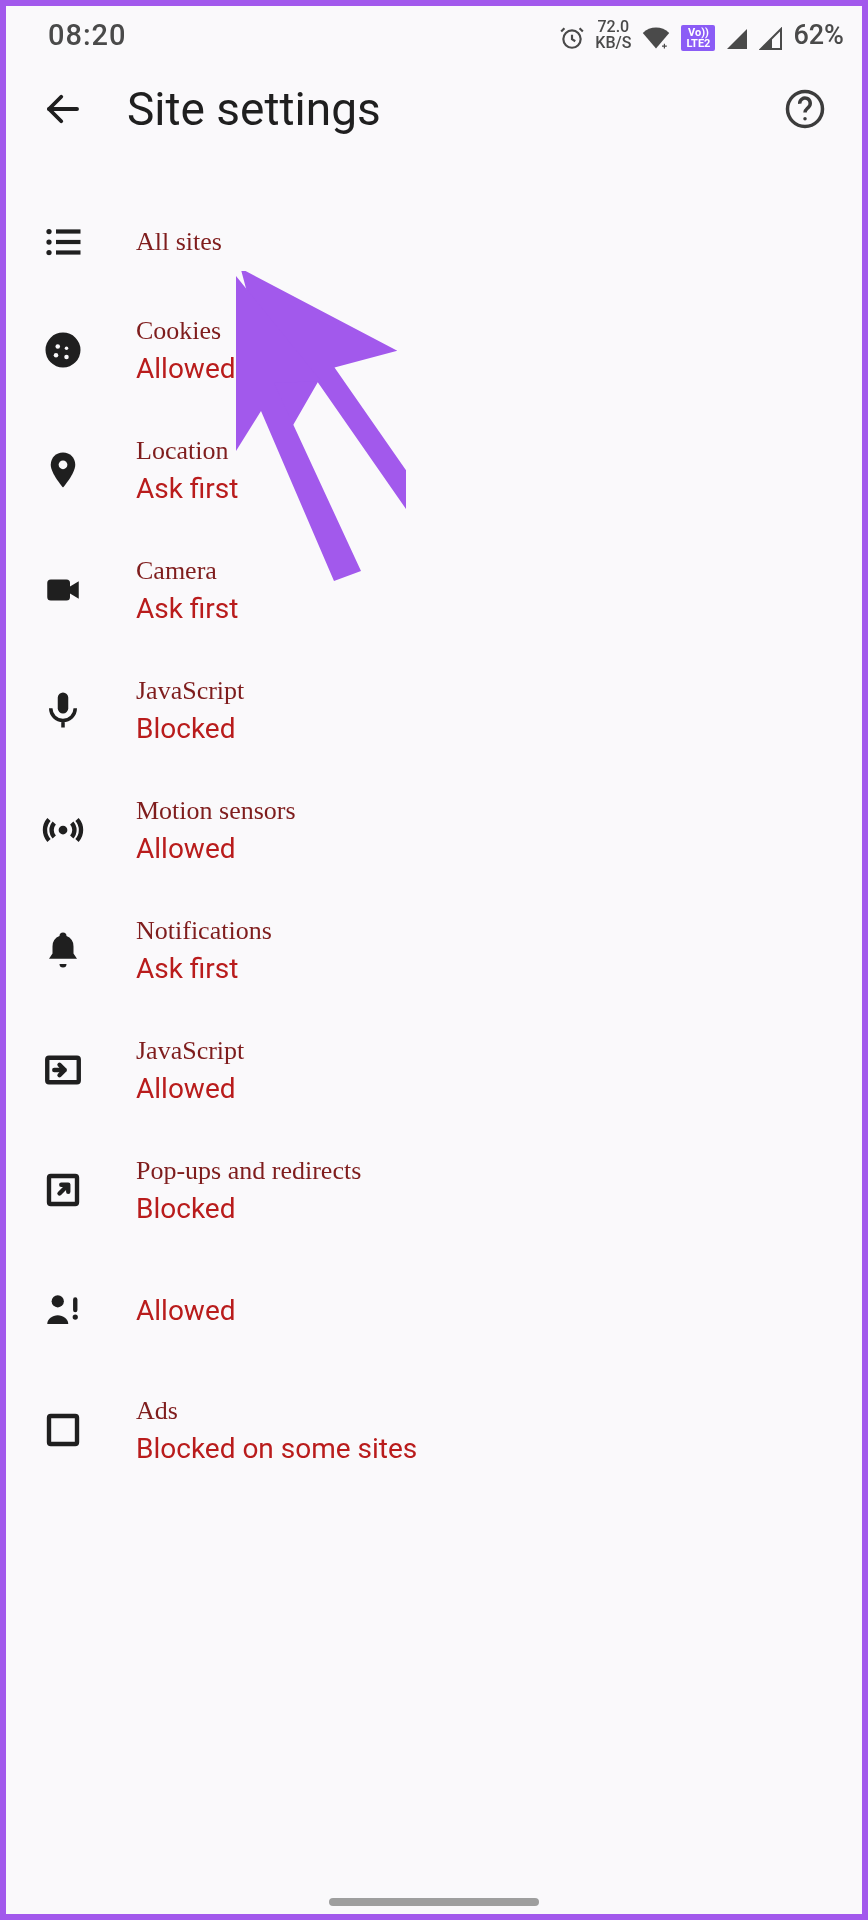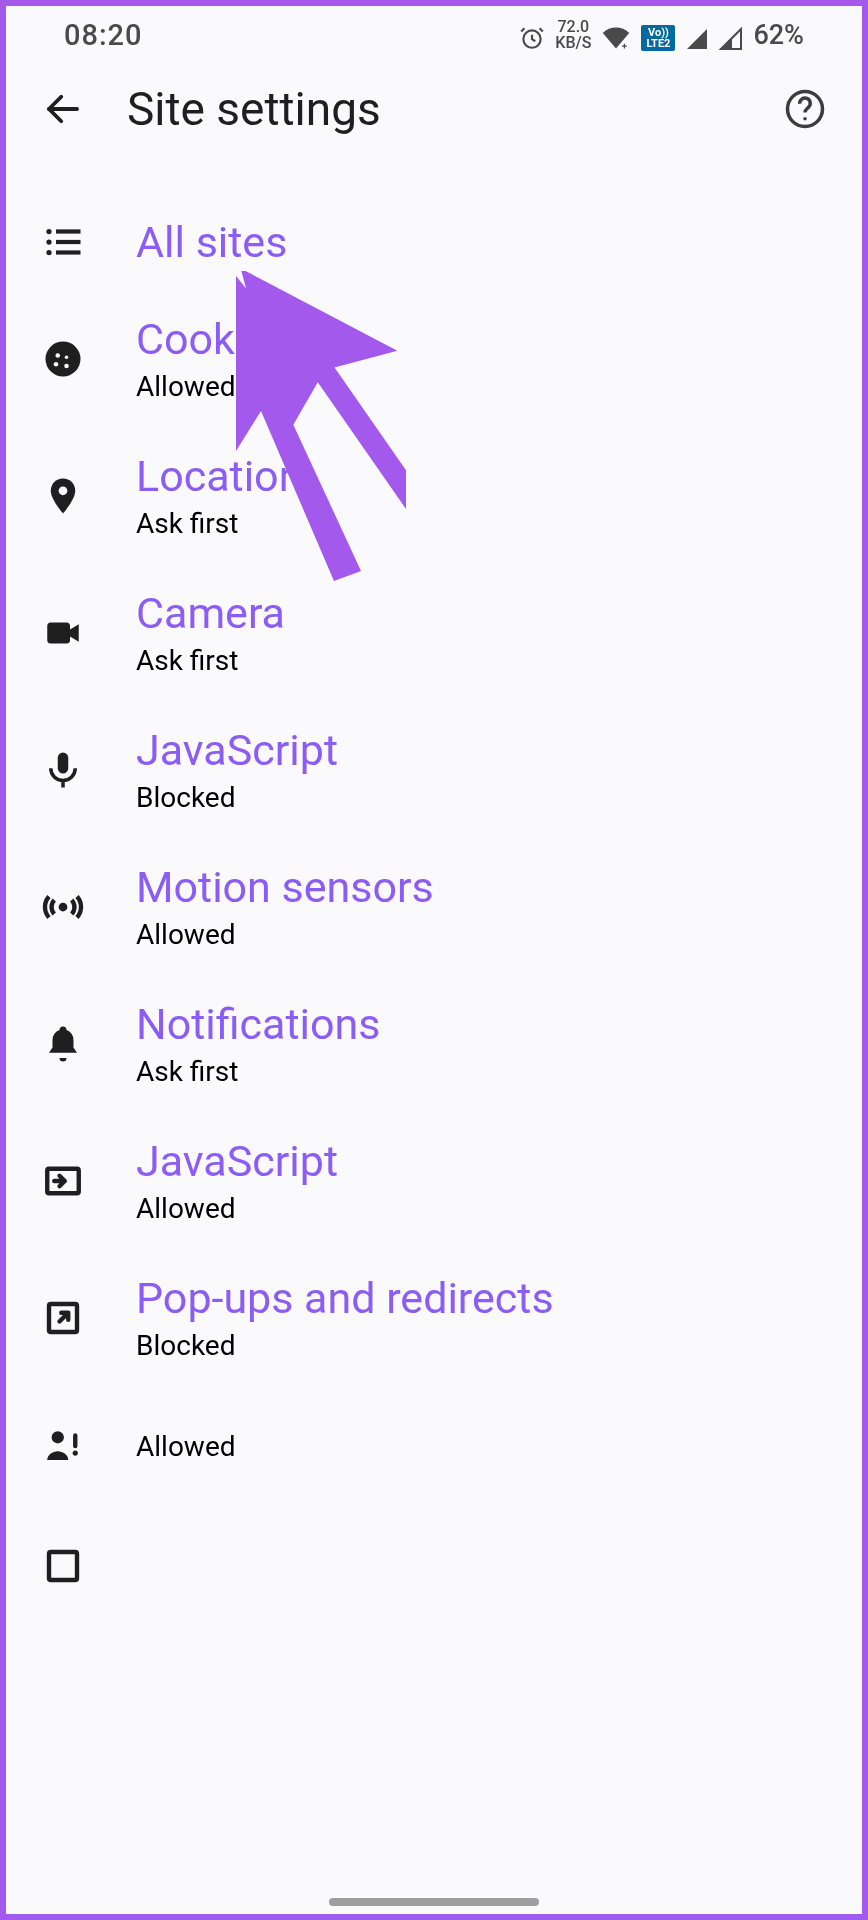--- a/index.html
+++ b/index.html
@@ -18,42 +18,43 @@
     border: 6px solid #a259ec;
     position: relative;
     overflow: hidden;
   }
   
   .status-bar {
     height: 58px;
     display: flex;
     align-items: center;
     justify-content: space-between;
-    padding: 0 58px;
+    padding: 0 18px;
     font-size: 27px;
     color: #4a4a4a;
     font-weight: 500;
+    margin-left: 24px;
   }
   .status-left { font-size: 29px; letter-spacing: 1px; }
   .status-right {
     display: flex;
     align-items: flex-end;
     gap: 10px;
   }
   .status-right .kbs {
     font-size: 16px;
     line-height: 1;
     text-align: center;
     color: #4a4a4a;
   }
   .status-right svg { display: block; }
   .volte {
     width: 34px;
     height: 26px;
-    background: #0369a1;
+    background: #8b5cf6;
     color: #fff;
     font-size: 11px;
     font-weight: 700;
     display: flex;
     flex-direction: column;
     align-items: center;
     justify-content: center;
     line-height: 1;
     border-radius: 2px;
   }
@@ -92,22 +93,22 @@
   .row .lead-icon {
     width: 50px;
     height: 50px;
     display: flex;
     align-items: center;
     justify-content: center;
     color: #1f1f1f;
     flex-shrink: 0;
   }
   .row .texts { display: flex; flex-direction: column; gap: 6px; }
-  .row .primary { font-size: 43px; color: #8b5cf6; }
-  .row .secondary { font-size: 28px; color: #000000; }
+  .row .primary { font-size: 26px; color: #7f1d1d; font-family: Liberation Serif, serif; }
+  .row .secondary { font-size: 28px; color: #b91c1c; }
   
   .cursor-overlay {
     position: absolute;
     left: 200px;
     top: 265px;
     pointer-events: none;
   }
   
   .home-indicator {
     position: absolute;
@@ -321,20 +322,24 @@
         <div class="secondary">Allowed</div>
       </div>
     </div>
 
     <div class="row">
       <div class="lead-icon">
         <svg width="42" height="42" viewBox="0 0 24 24" fill="none" stroke="#1f1f1f" stroke-width="2.5">
             <rect x="4" y="4" width="16" height="16" rx="1"></rect>
           </svg>
       </div>
+      <div class="texts">
+        <div class="primary">Ads</div>
+        <div class="secondary">Blocked on some sites</div>
+      </div>
     </div>
 
   </div>
 
   <svg class="cursor-overlay" width="200" height="320" viewBox="0 0 200 320">
     <path fill="#a259ec" d="M25 0 L25 175 L70 130 L135 310 L155 300 L90 120 L155 120 Z" transform="rotate(-15 25 0) translate(10,0)"></path>
     <path fill="#a259ec" d="M30 5 L115 110 L68 112 L155 300 L128 310 L55 140 L30 180 Z"></path>
   </svg>
 
   <div class="home-indicator"></div>

